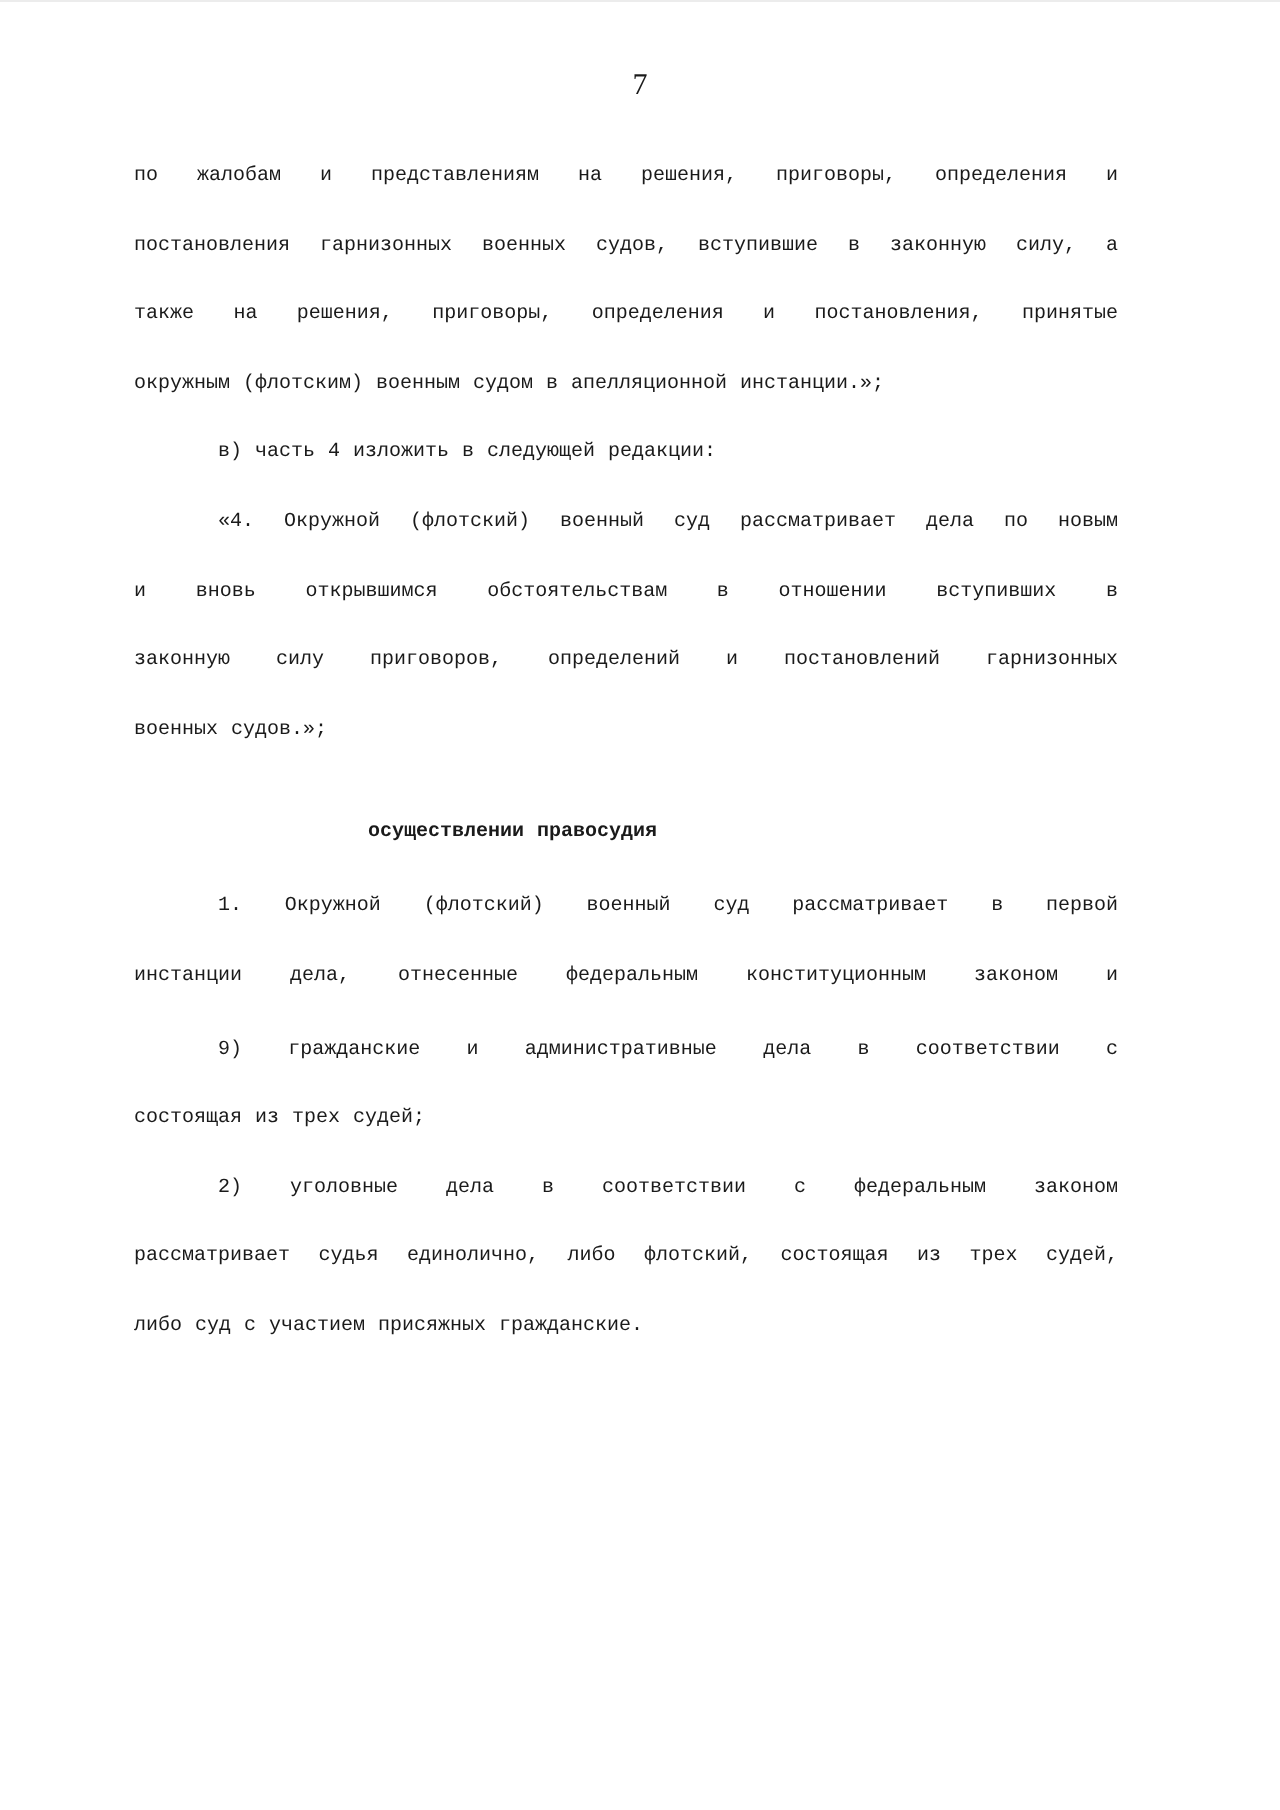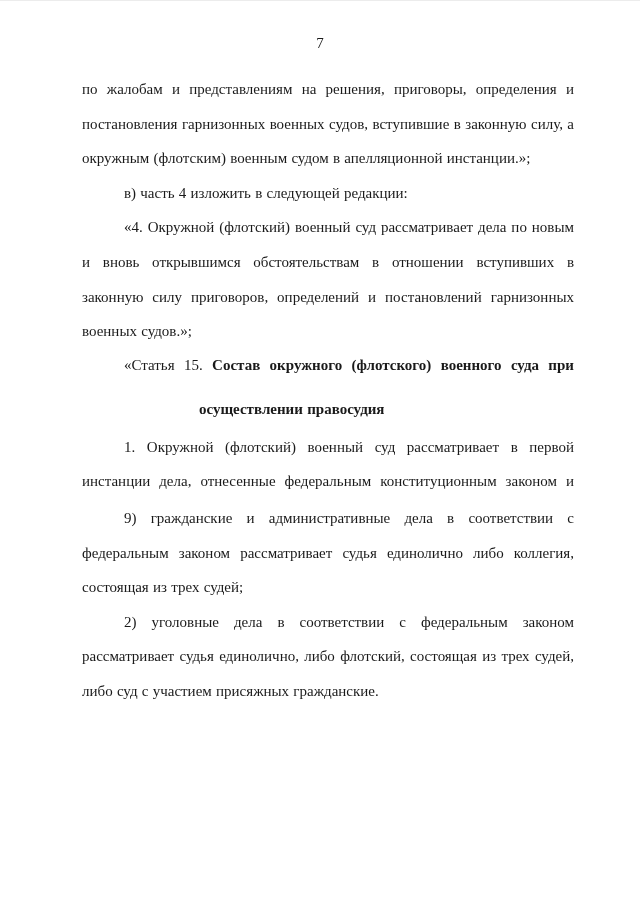--- a/index.html
+++ b/index.html
@@ -23,26 +23,27 @@
     top: 32px;
     left: 0;
     width: 100%;
     height: 20px;
     line-height: 20px;
     text-align: center;
     font-size: 15px;
   }
   .doc-body {
     position: absolute;
-    left: 82px;
+    left: 67px;
     top: 71px;
     width: 492px;
-    font-size: 15px;
+    font-size: 10px;
     line-height: 34.6px;
     word-spacing: 0.5px;
+    font-family: Liberation Mono, monospace;
   }
   .para { margin: 0; }
   .ln {
     text-align: justify;
     text-align-last: left;
     hyphens: none;
   }
   .ln.j { text-align-last: justify; }
   .ln.ind { padding-left: 42px; }
   .p4 { margin-top: 2px; }
@@ -62,50 +63,47 @@
 
 <div class="page">
 
   <div class="pagenum">7</div>
 
   <div class="doc-body">
 
     <div class="para p1">
       <div class="ln j">по жалобам и представлениям на решения, приговоры, определения и</div>
       <div class="ln j">постановления гарнизонных военных судов, вступившие в законную силу, а</div>
+      <div class="ln j">также на решения, приговоры, определения и постановления, принятые</div>
       <div class="ln">окружным (флотским) военным судом в апелляционной инстанции.»;</div>
     </div>
 
     <div class="para p2">
       <div class="ln ind">в) часть 4 изложить в следующей редакции:</div>
     </div>
 
     <div class="para p3">
       <div class="ln j ind">«4. Окружной (флотский) военный суд рассматривает дела по новым</div>
       <div class="ln j">и вновь открывшимся обстоятельствам в отношении вступивших в</div>
       <div class="ln j">законную силу приговоров, определений и постановлений гарнизонных</div>
       <div class="ln">военных судов.»;</div>
     </div>
 
 
     <div class="heading">
-      <div class="ln j hl1">
-        <span class="reg">«Статья 15. </span><span>Состав окружного (флотского) военного суда при</span>
-      </div>
       <div class="ln hl2">осуществлении правосудия</div>
     </div>
 
     <div class="para p5">
       <div class="ln j ind">1. Окружной (флотский) военный суд рассматривает в первой</div>
       <div class="ln j">инстанции дела, отнесенные федеральным конституционным законом и</div>
     </div>
 
     <div class="para p6">
       <div class="ln j ind">9) гражданские и административные дела в соответствии с</div>
-      <div class="ln j">федеральным законом рассматривает судья единолично либо коллегия,</div>
       <div class="ln">состоящая из трех судей;</div>
     </div>
 
     <div class="para p7">
       <div class="ln j ind">2) уголовные дела в соответствии с федеральным законом</div>
       <div class="ln j">рассматривает судья единолично, либо флотский, состоящая из трех судей,</div>
       <div class="ln">либо суд с участием присяжных гражданские.</div>
     </div>
 
   </div>

